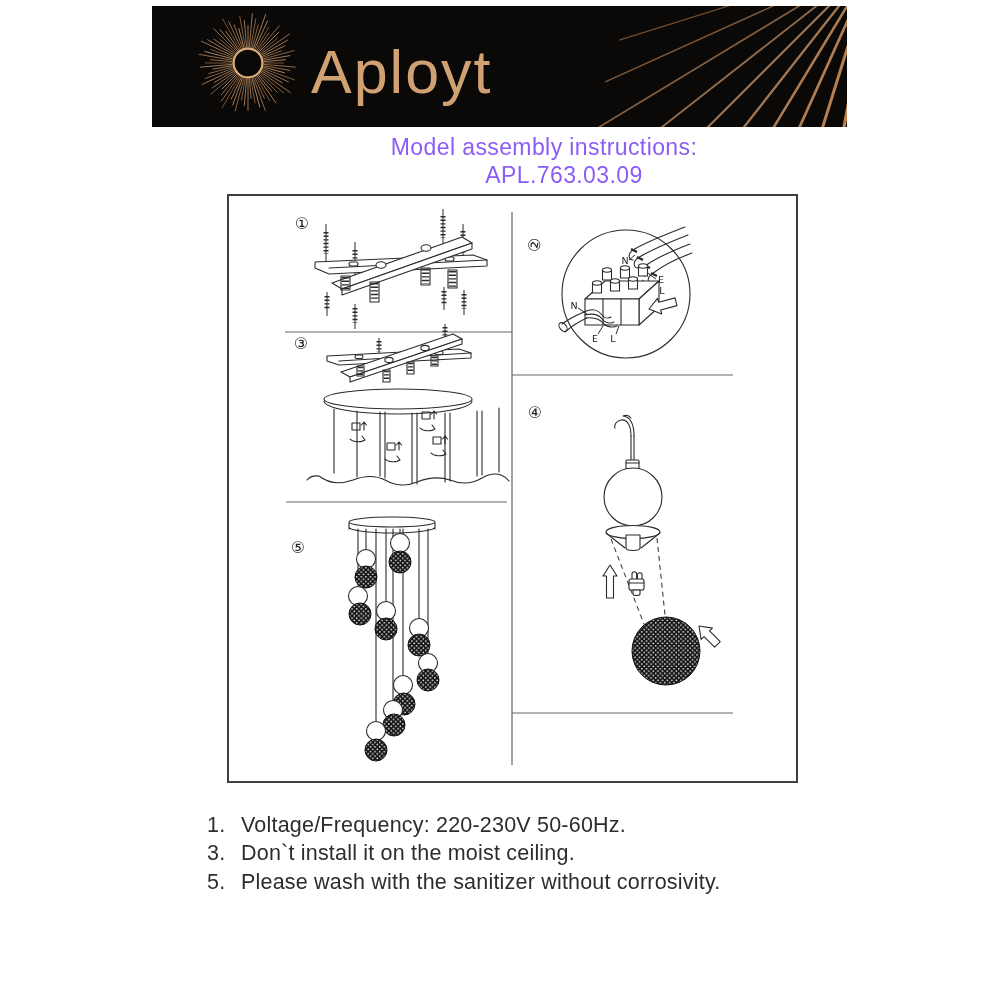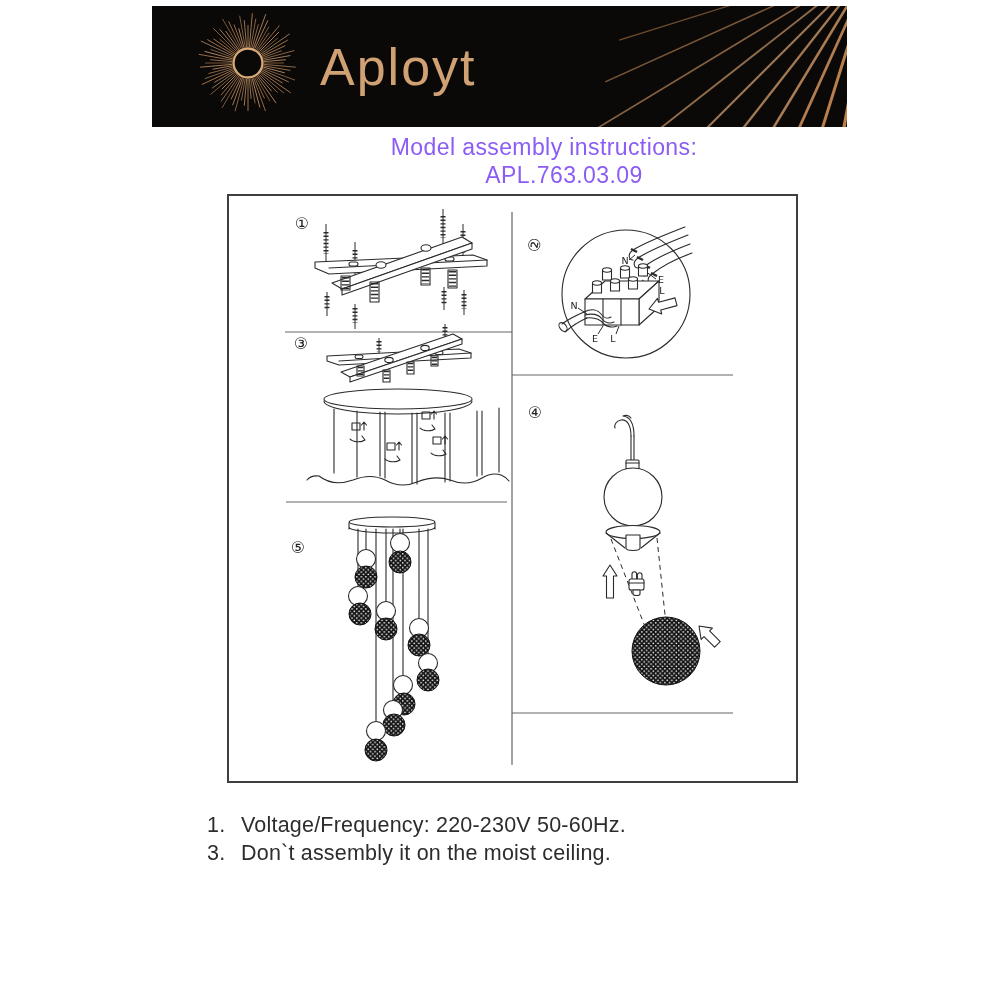--- a/index.html
+++ b/index.html
@@ -2,21 +2,21 @@
 <html><head>
 <meta charset="utf-8">
 <style>
   html,body{margin:0;padding:0;}
   body{position:relative;width:1000px;height:1000px;background:#ffffff;
        font-family:"Liberation Sans",sans-serif;overflow:hidden;}
 
   .banner{position:absolute;left:152px;top:6px;width:695px;height:121px;
           background:#0b0908;overflow:hidden;}
   .banner svg{position:absolute;left:0;top:0;}
-  .brand{position:absolute;left:168px;top:33px;font-size:52px;font-weight:300;
+  .brand{position:absolute;left:159px;top:33px;font-size:61px;font-weight:300;
          letter-spacing:2px;color:#cfa173;line-height:1.1;}
 
   .title-line{position:absolute;left:0;width:1000px;text-align:center;color:#8b5cf6;padding-left:44px;}
   #t1{top:134px;font-size:23px;letter-spacing:0.4px;}
   #t2{top:162px;font-size:23px;letter-spacing:0.4px;margin-left:20px;}
 
   .frame{position:absolute;left:227px;top:194px;width:571px;height:589px;
          border:2px solid #3f3f3f;box-sizing:border-box;background:#fff;}
   .cnum{position:absolute;width:22px;text-align:center;
         font-family:"DejaVu Sans",sans-serif;font-size:16px;color:#222;line-height:22px;}
@@ -347,14 +347,15 @@
   
   <span class="cnum" style="left:62px;top:17px;">①</span>
   <span class="cnum" style="left:295px;top:38px;transform:rotate(-80deg);">②</span>
   <span class="cnum" style="left:61px;top:137px;">③</span>
   <span class="cnum" style="left:295px;top:206px;">④</span>
   <span class="cnum" style="left:58px;top:341px;">⑤</span>
 </div>
 
 <ol class="instructions">
   <li><span class="num">1.</span><span>Voltage/Frequency: 220-230V 50-60Hz.</span></li>
-  <li><span class="num">3.</span><span>Don`t assembly it on the moist ceiling.</span></li>
+  <li><span class="num">3.</span><span>Don`t install it on the moist ceiling.</span></li>
+  <li><span class="num">5.</span><span>Please wash with the sanitizer without corrosivity.</span></li>
 </ol>
 
 </body></html>

